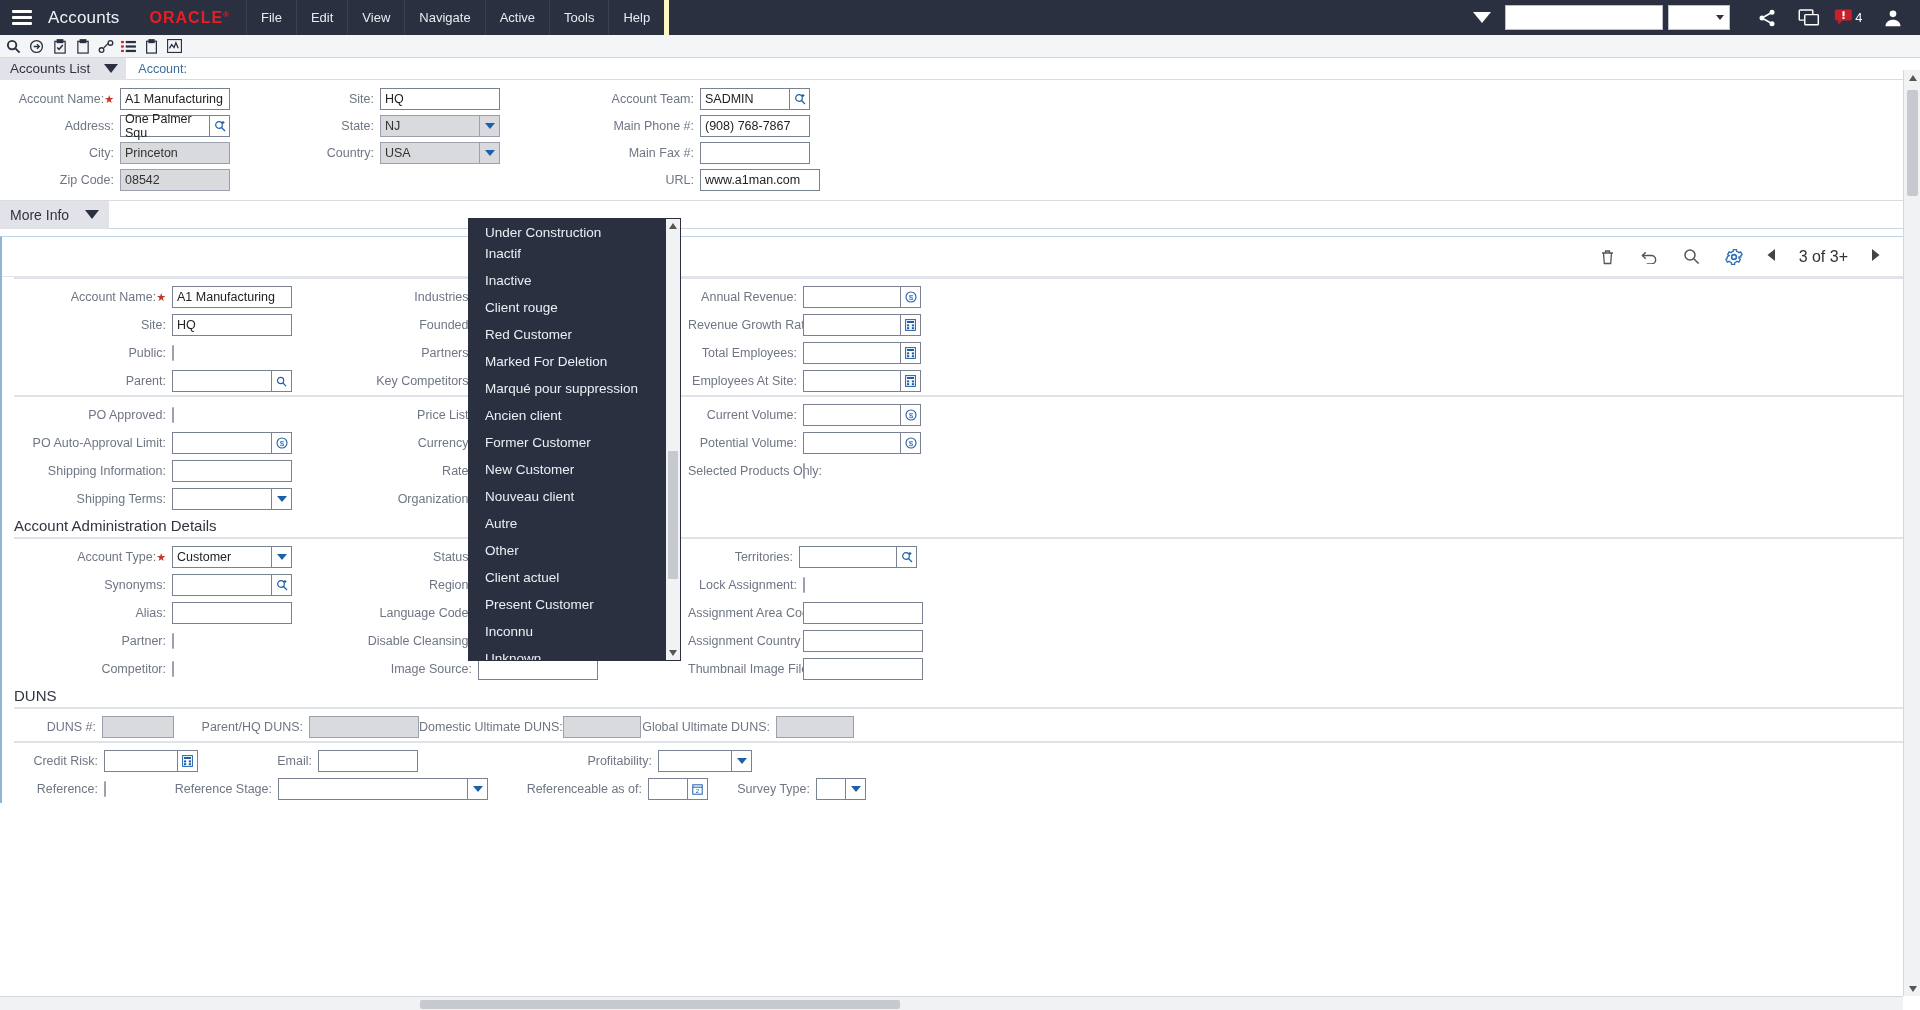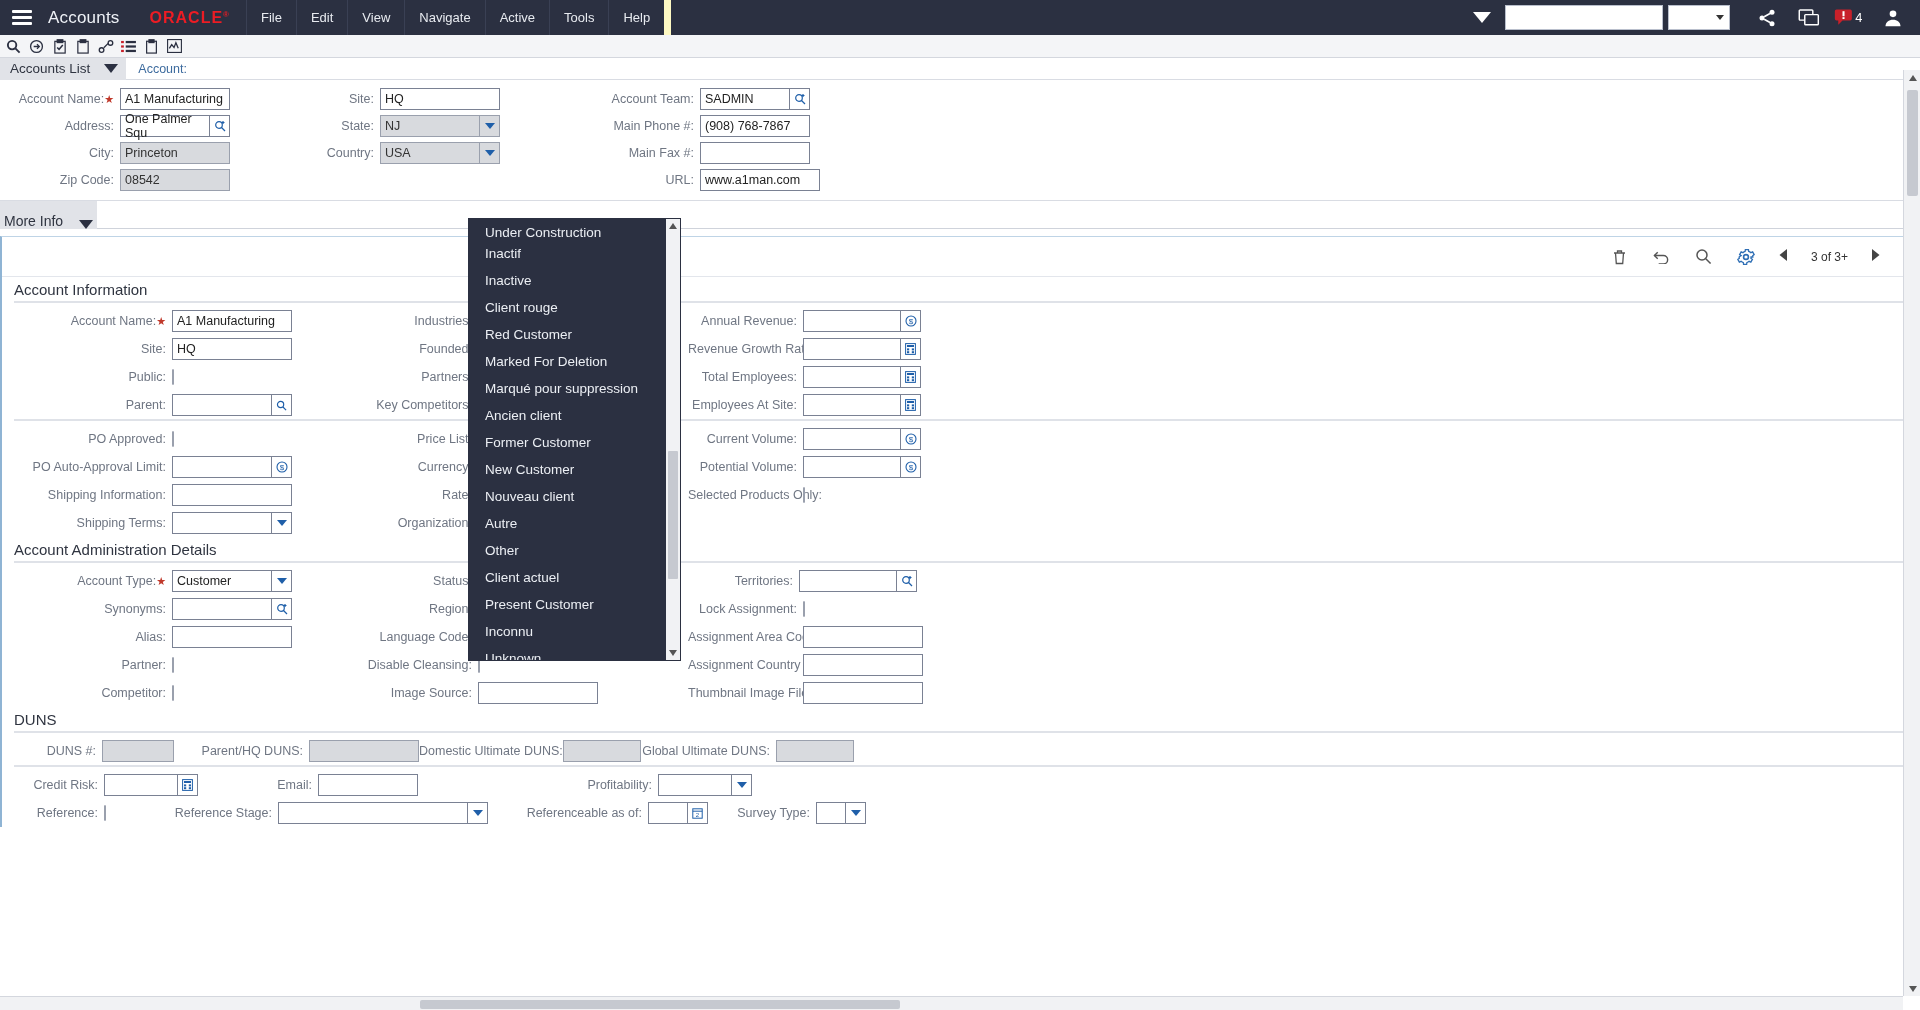--- a/index.html
+++ b/index.html
@@ -25,21 +25,21 @@
   .oracle-logo {
     color:#ec1c24; font-weight:bold; font-size:16px; letter-spacing:1px;
     padding:0 16px; position:relative; font-family:"Liberation Sans", sans-serif;
   }
   .oracle-logo sup { font-size:8px; vertical-align:super; }
   .menubar { display:flex; height:35px; align-items:stretch; }
   .menubar .mi {
     display:flex; align-items:center; padding:0 14px; font-size:13px; color:#e8ebf0;
     border-left:1px solid #3a4054; cursor:pointer;
   }
-  .menubar .mi:last-child { border-right:7px solid #fef9c3; }
+  .menubar .mi:last-child { border-right:5px solid #fef9c3; }
   .topbar-right { margin-left:auto; display:flex; align-items:center; height:35px; padding-right:6px; }
   .caret-down-white {
     width:0;height:0;border-left:9px solid transparent;border-right:9px solid transparent;
     border-top:11px solid #fff; margin-right:14px; cursor:pointer;
   }
   .top-search {
     width:158px; height:25px; background:#fff; border:1px solid #b9bfcc; margin-right:5px;
   }
   .top-select {
     width:62px; height:25px; background:#fff; border:1px solid #b9bfcc; margin-right:16px;
@@ -94,36 +94,36 @@
   .caret-blue {
     width:0;height:0;border-left:5px solid transparent;border-right:5px solid transparent;
     border-top:6px solid #1f5fa9;
   }
 
   
   .moreinfo-bar {
     height:28px; display:flex; align-items:center; background:#fff; border-bottom:1px solid #cfd3db;
   }
   .moreinfo-tab {
-    background:#e1e3e8; height:28px; display:flex; align-items:flex-end; padding:0 4px;
+    background:#e1e3e8; height:28px; display:flex; align-items:center; padding:0 10px;
     font-size:14px; color:#2f3440;
   }
   .moreinfo-tab .caret {
     width:0;height:0;border-left:7px solid transparent;border-right:7px solid transparent;
     border-top:9px solid #2b3041; margin-left:16px; cursor:pointer;
   }
 
   
   .form-applet { border-left:2px solid #8fb4d4; border-top:1px solid #bfd4e6; margin-top:7px; position:relative; }
   .applet-ctrl {
     height:40px; display:flex; align-items:center; justify-content:flex-end;
     padding-right:38px; gap:20px; border-bottom:1px solid #e3e6ec; background:#fff;
   }
   .ctrl-icon { cursor:pointer; display:flex; align-items:center; justify-content:center; width:22px; height:22px; }
-  .rec-count { font-size:12px; color:#333; padding:0 2px; }
+  .rec-count { font-size:16px; color:#333; padding:0 2px; }
   .nav-arrow { cursor:pointer; }
 
   .sect-title {
     font-size:15px; color:#2f3440; padding:4px 0 3px 12px; font-weight:normal;
   }
   .sect-rule { height:2px; background:#dfe2e8; margin:0 12px 4px 12px; }
 
   .grid-row { display:flex; align-items:center; height:28px; }
   .cb { width:12px; height:12px; border:1px solid #9aa0ad; background:#e4e6ea; border-radius:2px; cursor:pointer; }
 
@@ -388,21 +388,20 @@
         </svg>
     </div>
     <div class="rec-count">3 of 3+</div>
     <div class="nav-arrow">
       <svg width="12" height="14" viewBox="0 0 12 14" fill="#444">
           <path d="M2 1l7.5 6L2 13z"></path>
         </svg>
     </div>
   </div>
 
-  <div class="sect-title">Account Information</div>
   <div class="sect-rule"></div>
 
   <div class="grid-row">
     <div class="lbl" style="width:170px;">
       <span>Account Name:</span><span class="req-star">★</span>
     </div>
     <div class="fld" style="width:120px;">A1 Manufacturing</div>
     <div class="lbl" style="width:186px;">Industries:</div>
     <div style="width:210px;"></div>
     <div class="lbl" style="width:115px;">Annual Revenue:</div>

